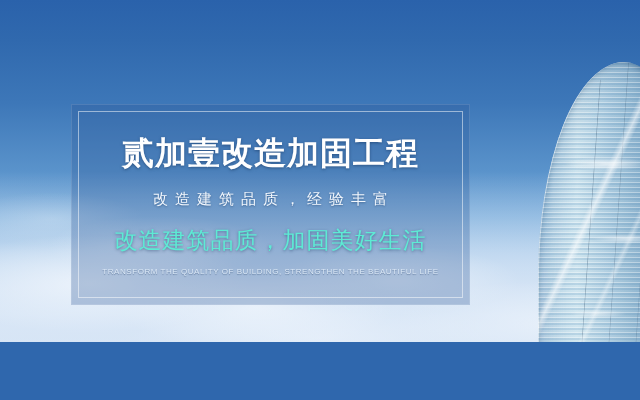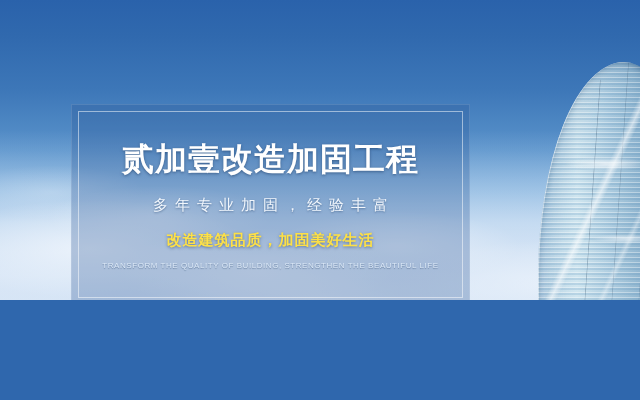--- a/index.html
+++ b/index.html
@@ -6,21 +6,21 @@
   * { margin:0; padding:0; box-sizing:border-box; }
   html, body {
     width:640px; height:400px;
     font-family:"Liberation Sans","DejaVu Sans",sans-serif;
     overflow:hidden; background:#2f67ad;
   }
 
   
   #banner {
     position:relative;
-    width:640px; height:300px;
+    width:640px; height:342px;
     overflow:hidden;
   }
 
   
   .sky {
     position:absolute; inset:0;
     background:linear-gradient(to bottom,
       #2a62ab 0%,
       #3069ae 12%,
       #3d77b8 30%,
@@ -149,23 +149,23 @@
     color:#f2f7fd;
     font-size:15px;
     font-weight:normal;
     letter-spacing:7px;
     text-indent:7px;
     text-shadow:0 1px 2px rgba(20,50,90,.45);
     white-space:nowrap;
   }
   .tagline {
     margin-top:16px;
-    color:#fde047;
-    font-size:15px;
-    font-weight:bold;
+    color:#5eead4;
+    font-size:23px;
+    font-weight:normal;
     letter-spacing:1px;
     text-shadow:0 1px 3px rgba(20,50,90,.5);
     white-space:nowrap;
   }
   .en-line {
     margin-top:11px;
     color:#dbe8f7;
     font-size:8px;
     font-weight:normal;
     letter-spacing:.55px;
@@ -189,19 +189,19 @@
       <div class="tower-mullions"></div>
       <div class="tower-glints"></div>
       <div class="tower-edge"></div>
     </div>
   </div>
 
   <div class="content-box">
     <div class="content-inner-border"></div>
     <div class="content-stack">
       <div class="headline">贰加壹改造加固工程</div>
-      <div class="subline">多年专业加固，经验丰富</div>
+      <div class="subline">改造建筑品质，经验丰富</div>
       <div class="tagline">改造建筑品质，加固美好生活</div>
       <div class="en-line">TRANSFORM THE QUALITY OF BUILDING, STRENGTHEN THE BEAUTIFUL LIFE</div>
     </div>
   </div>
 
 </div>
 
 </body></html>

